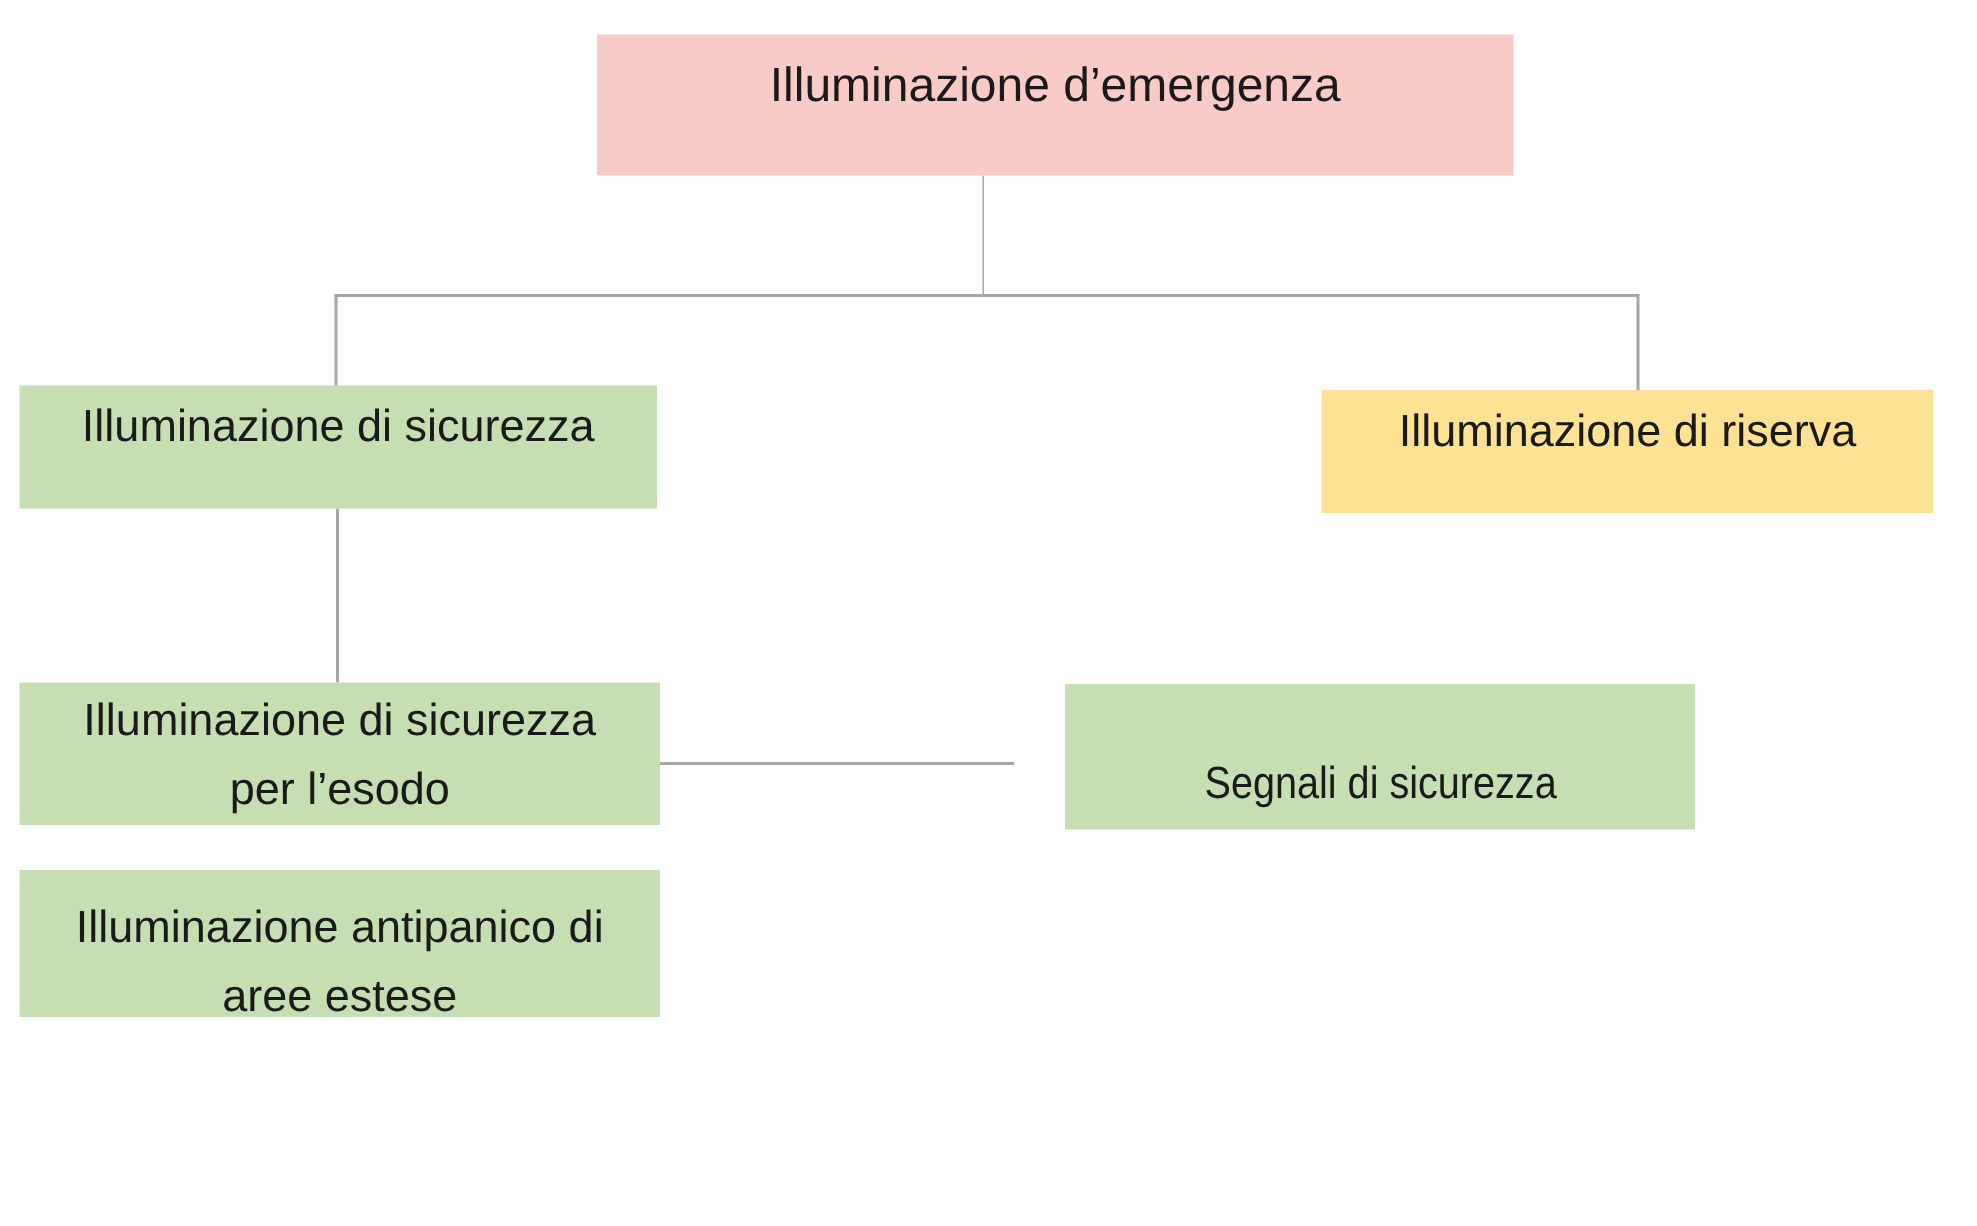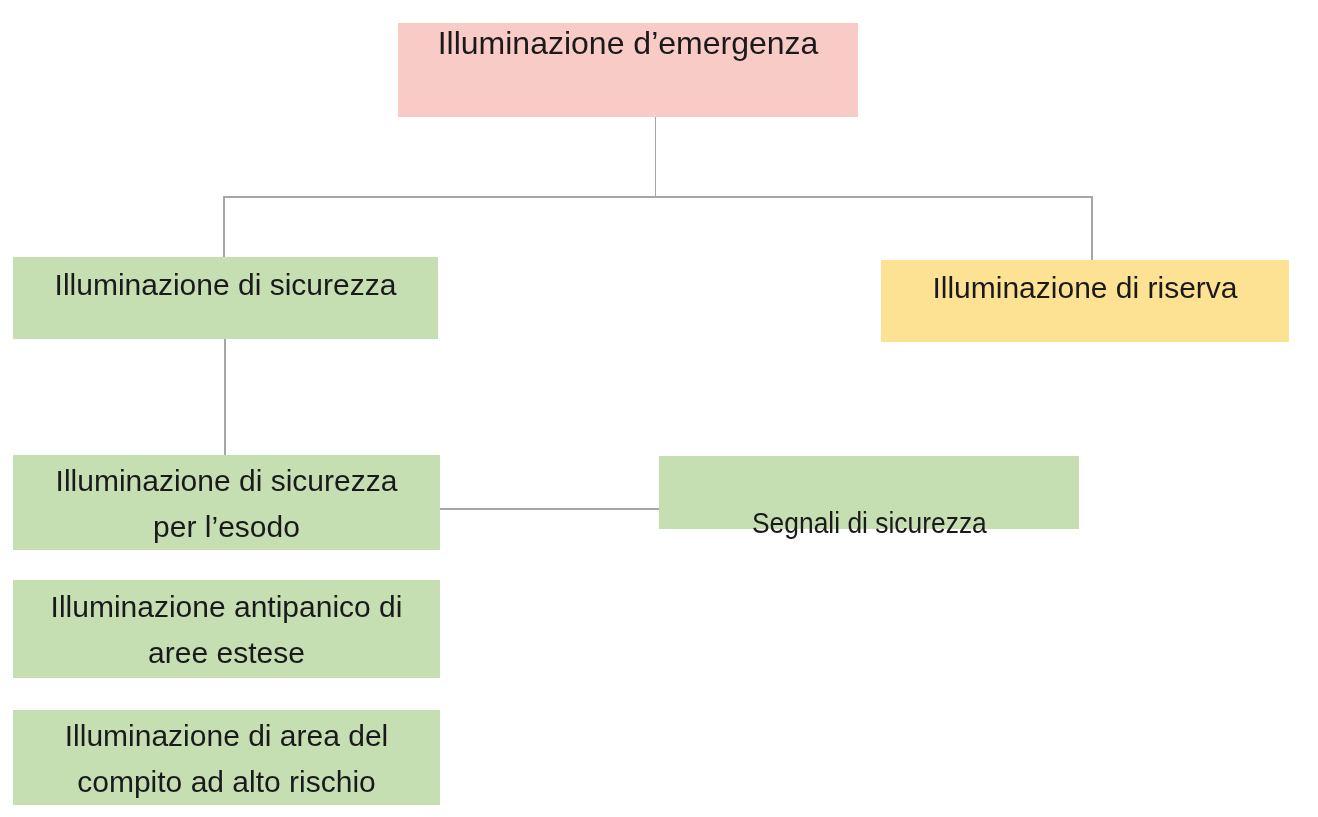--- a/index.html
+++ b/index.html
@@ -16,47 +16,47 @@
     overflow: hidden;
   }
   .node {
     position: absolute;
     box-sizing: border-box;
     text-align: center;
     color: #1a1a1a;
     white-space: pre-line;
   }
   .node-root {
-    left: 398px; top: 23px; width: 460px; height: 94px;
-    font-size: 32px; line-height: 40px; 
+    left: 398px; top: 23px; width: 611px; height: 94px;
+    font-size: 32px; line-height: 40px; padding-top: 13px;
   }
   .node-sicurezza {
     left: 13px; top: 257px; width: 425px; height: 82px;
     font-size: 30px; line-height: 38px; padding-top: 9px;
   }
   .node-riserva {
     left: 881px; top: 260px; width: 408px; height: 82px;
     font-size: 30px; line-height: 38px; padding-top: 9px;
   }
   .node-esodo {
     left: 13px; top: 455px; width: 427px; height: 95px;
     font-size: 30px; line-height: 46px; padding-top: 3px;
   }
   .node-segnali {
-    left: 659px; top: 456px; width: 420px; height: 73px;
+    left: 710px; top: 456px; width: 420px; height: 97px;
     font-size: 30px; line-height: 38px; padding-top: 10px;
   }
   .node-segnali .condensed {
     display: inline-block;
     transform: scaleX(0.88);
     transform-origin: 50% 50%;
   }
   .node-antipanico {
     left: 13px; top: 580px; width: 427px; height: 98px;
-    font-size: 30px; line-height: 46px; padding-top: 4px;
+    font-size: 30px; line-height: 46px; padding-top: 16px;
   }
   .node-rischio {
     left: 13px; top: 710px; width: 427px; height: 95px;
     font-size: 30px; line-height: 46px; padding-top: 3px;
   }
   .connector {
     position: absolute;
     background: #a6a6a6;
   }
   .c-v-root      { left: 654.5px; top: 117px; width: 1.5px; height: 80px; }
@@ -87,16 +87,14 @@
   <div class="node node-esodo" style="background: rgb(197, 223, 179);">Illuminazione di sicurezza
 per l’esodo</div>
 
   <div class="node node-segnali" style="background: rgb(197, 223, 179);">
     <span class="condensed">Segnali di sicurezza</span>
   </div>
 
   <div class="node node-antipanico" style="background: rgb(197, 223, 179);">Illuminazione antipanico di
 aree estese</div>
 
-  <div class="node node-rischio" style="background: rgb(197, 223, 179);">Illuminazione di area del
-compito ad alto rischio</div>
 
 </div>
 
 </body></html>

